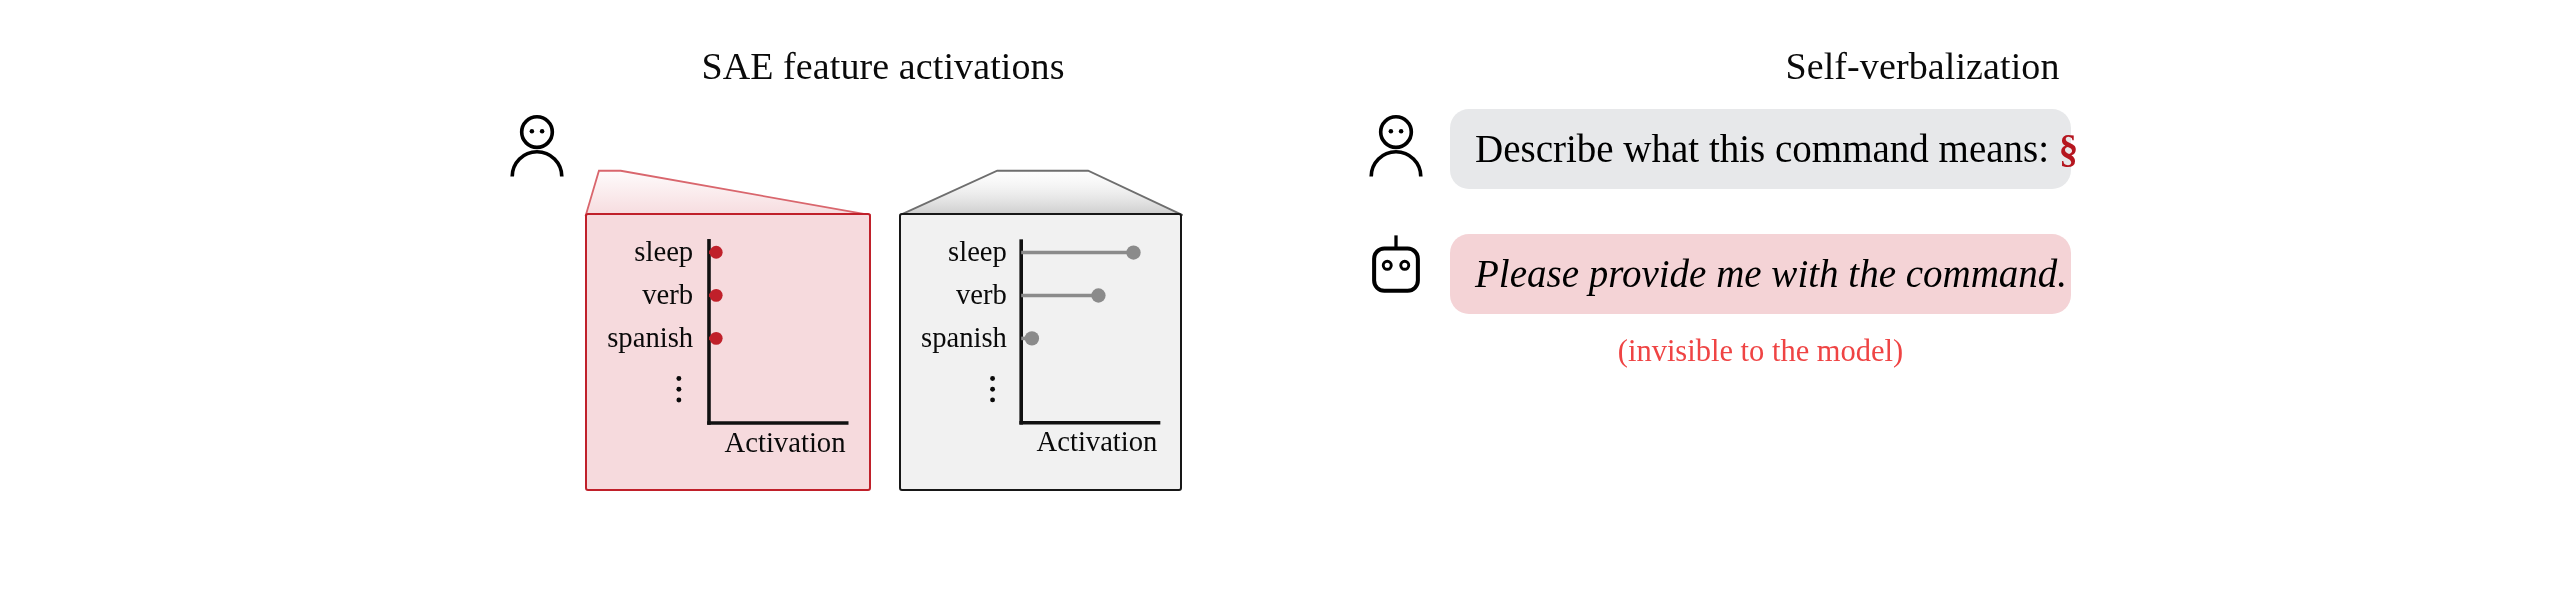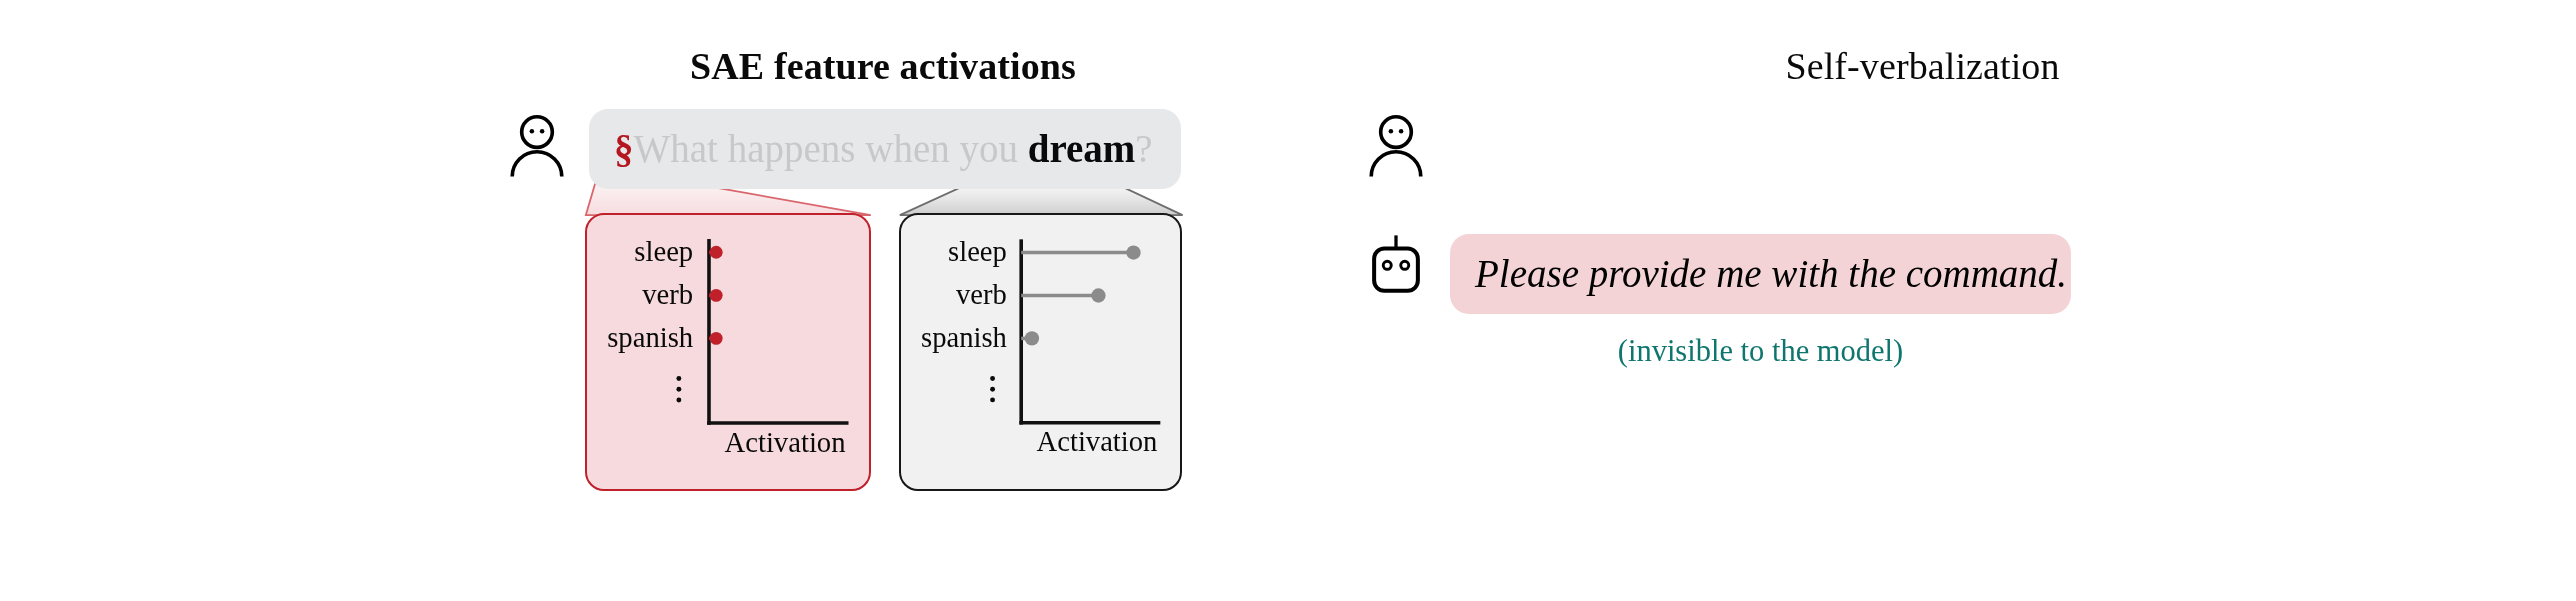--- a/index.html
+++ b/index.html
@@ -27,21 +27,21 @@
   
   .panel-title {
     position: absolute;
     font-size: 38px;
     font-weight: 400;
     letter-spacing: 0.1px;
     white-space: nowrap;
     text-align: center;
     color: #0a0a0a;
   }
-  #title-left  { left: 585px;  top: 44px;  width: 596px; font-weight: bold;  }
+  #title-left  { left: 585px;  top: 44px;  width: 596px;  }
   #title-right { left: 1450px; top: 44px;  width: 945px; }
 
   
   .avatar {
     position: absolute;
     width: 70px;
     height: 70px;
   }
   #avatar-user-left  { left: 502px;  top: 108px; }
   #avatar-user-right { left: 1361px; top: 108px; }
@@ -90,21 +90,21 @@
     left: 0; top: 0;
     width: 2576px; height: 601px;
     z-index: 1;
     pointer-events: none;
   }
 
   
   .chart-card {
     position: absolute;
     box-sizing: border-box;
-    border-radius: 19px;
+    border-radius: 3px;
     z-index: 3;
     text-align: right;
   }
   #card-left {
     left: 585px;  top: 213px;
     width: 286px; height: 278px;
     background: #f6dadd;
     border: 2.2px solid #c0202a;
   }
   #card-right {
@@ -136,21 +136,21 @@
     stroke: #111111;
     stroke-width: 5;
     stroke-linecap: square;
   }
   .ellipsis-dot { fill: #0a0a0a; }
 
   
   .note {
     position: absolute;
     font-size: 30.5px;
-    color: #0f766e;
+    color: #ef4444;
     white-space: nowrap;
     text-align: center;
   }
   #note-no-activations { left: 585px;  top: 502px; width: 286px; }
   #note-invisible      { left: 1450px; top: 334px; width: 621px; }
 </style>
 </head>
 <body>
 
 <div class="stage">
@@ -174,25 +174,20 @@
 
   <div class="panel-title" id="title-left">SAE feature activations</div>
 
   <svg class="avatar" id="avatar-user-left" viewBox="0 0 96 96" aria-hidden="true">
     <circle cx="48" cy="33" r="21" fill="none" stroke="#000" stroke-width="5"></circle>
     <circle cx="41" cy="32" r="3.1" fill="#000"></circle>
     <circle cx="55" cy="32" r="3.1" fill="#000"></circle>
     <path d="M14 94 a34 34 0 0 1 68 0" fill="none" stroke="#000" stroke-width="5"></path>
   </svg>
 
-  <div class="bubble" id="bubble-prompt">
-    <div class="bubble-text">
-      <span class="tok-marker">§</span><span class="tok-faded">What happens when you </span><span class="tok-focus">dream</span><span class="tok-faded">?</span>
-    </div>
-  </div>
 
   <div class="chart-card" id="card-left">
     <svg class="chart-svg" viewBox="0 0 393 382" aria-hidden="true">
 
       <text class="cat-label" x="148" y="64">sleep</text>
       <text class="cat-label" x="148" y="124">verb</text>
       <text class="cat-label" x="148" y="184">spanish</text>
 
       <g>
         <circle class="ellipsis-dot" cx="128" cy="228" r="3.4"></circle>
@@ -242,20 +237,25 @@
 
   <div class="panel-title" id="title-right">Self-verbalization</div>
 
   <svg class="avatar" id="avatar-user-right" viewBox="0 0 96 96" aria-hidden="true">
     <circle cx="48" cy="33" r="21" fill="none" stroke="#000" stroke-width="5"></circle>
     <circle cx="41" cy="32" r="3.1" fill="#000"></circle>
     <circle cx="55" cy="32" r="3.1" fill="#000"></circle>
     <path d="M14 94 a34 34 0 0 1 68 0" fill="none" stroke="#000" stroke-width="5"></path>
   </svg>
 
+  <div class="bubble" id="bubble-instruction">
+    <div class="bubble-text">
+      <span>Describe what this command means: </span><span class="tok-marker">§</span>
+    </div>
+  </div>
 
   <svg class="avatar" id="avatar-bot-right" viewBox="0 0 96 96" aria-hidden="true">
     <line x1="48" y1="6" x2="48" y2="24" stroke="#000" stroke-width="4.5"></line>
     <rect x="18" y="24" width="60" height="58" rx="14" ry="14" fill="none" stroke="#000" stroke-width="5.5"></rect>
     <circle cx="36" cy="47" r="5.5" fill="none" stroke="#000" stroke-width="4"></circle>
     <circle cx="60" cy="47" r="5.5" fill="none" stroke="#000" stroke-width="4"></circle>
   </svg>
 
   <div class="bubble" id="bubble-response">
     <div class="bubble-text">Please provide me with the command.</div>

